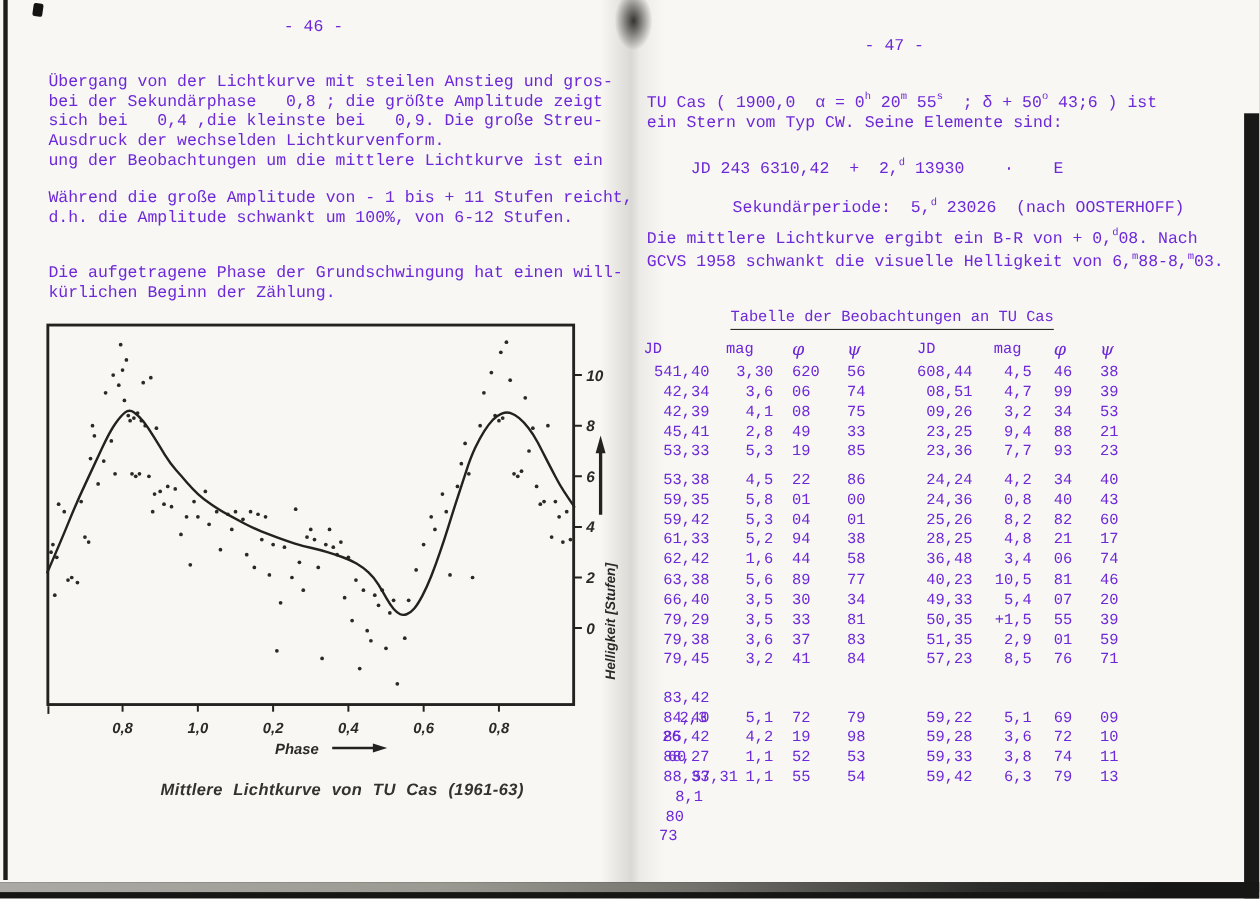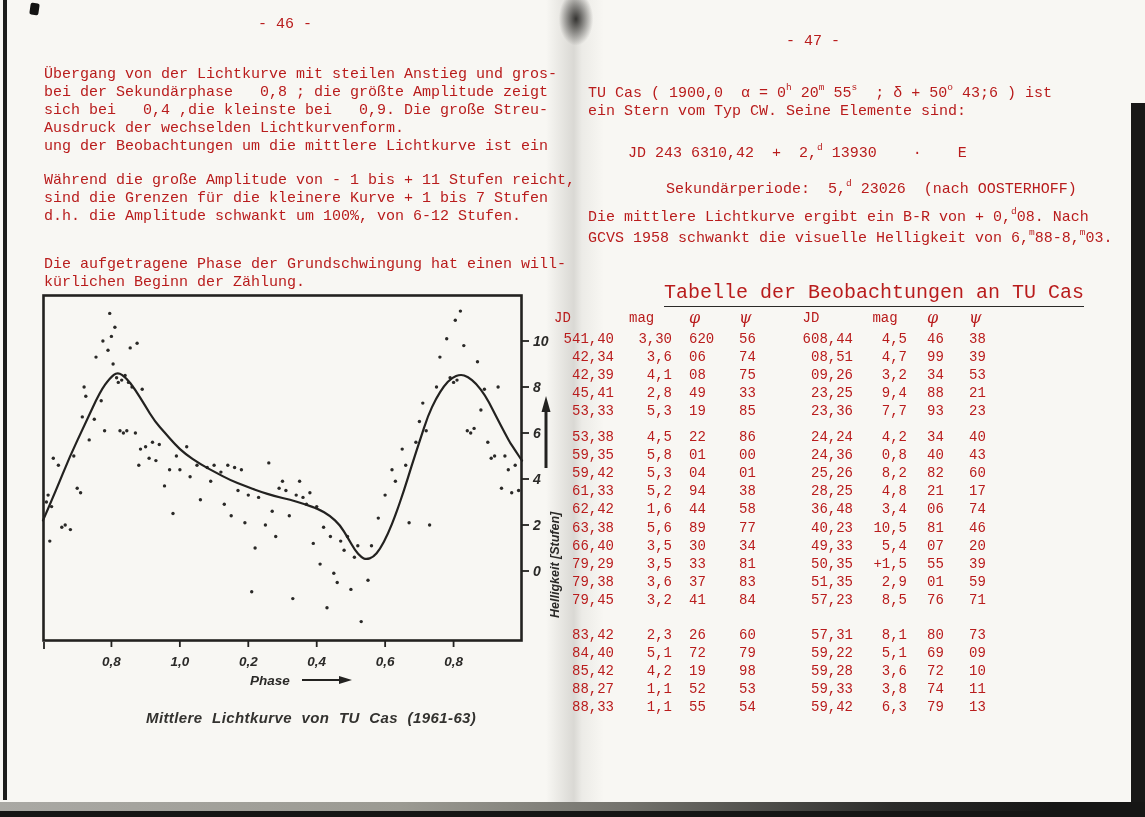--- a/index.html
+++ b/index.html
@@ -1,57 +1,57 @@
 <!DOCTYPE html>
 <html><head>
 <meta charset="utf-8">
 <style>
   html,body{margin:0;padding:0;background:#cfcecb;}
   .scan{
     position:relative;width:1145px;height:817px;overflow:hidden;
     background:#f8f7f3;
     font-family:"Liberation Mono","DejaVu Sans Mono",monospace;
-    color:#b91c1c;
+    color:#6d28d9;
   }
   
   .left-edge-line{position:absolute;left:3px;top:0;width:4px;height:800px;background:#1d1d1b;}
   .corner-blob{position:absolute;left:30px;top:3px;width:9px;height:12px;background:#141413;border-radius:2px;transform:rotate(8deg);}
   .gutter-shadow{position:absolute;left:546px;top:0;width:58px;height:817px;
     background:linear-gradient(90deg,rgba(0,0,0,0) 0%,rgba(96,94,88,.20) 48%,rgba(96,94,88,.08) 62%,rgba(0,0,0,0) 100%);}
   .gutter-smudge{position:absolute;left:552px;top:-18px;width:48px;height:74px;
     background:radial-gradient(closest-side,rgba(35,34,32,.9),rgba(35,34,32,0) 72%);}
   .right-edge-bar{position:absolute;left:1131px;top:103px;width:14px;height:714px;background:#181817;}
   .bottom-black{position:absolute;left:0;top:802px;width:1145px;height:15px;background:#161615;}
   .bottom-gray{position:absolute;left:0;top:802px;width:1145px;height:9px;
     background:linear-gradient(90deg,#aaa9a4 0%,#9b9a92 35%,#73726c 55%,#2c2c2a 78%,#161615 92%);}
   
   .pagenum{position:absolute;font-size:15px;white-space:pre;}
   .para{position:absolute;left:44px;width:540px;}
   .tline{white-space:pre;font-size:15px;line-height:18px;}
   .iline{position:absolute;white-space:pre;font-size:15px;line-height:18px;}
   .iline sup{font-size:9.5px;position:relative;top:-1px;vertical-align:super;}
   
-  .table-title{position:absolute;left:664px;top:281px;font-size:20px;white-space:pre;
+  .table-title{position:absolute;left:664px;top:281px;font-size:14px;white-space:pre;
     border-bottom:1.6px solid #2b2a28;padding-bottom:2px;}
-  .obs-table{position:absolute;left:554px;top:307px;font-size:14px;}
+  .obs-table{position:absolute;left:585px;top:307px;font-size:14px;}
   .trow{display:flex;height:18px;line-height:18px;}
   .trow span{display:block;white-space:pre;}
   .c1{width:60px;text-align:right;}
   .c2{width:43px;text-align:right;margin-left:15px;}
   .c3{width:28px;text-align:left;margin-left:17px;}
   .c4{width:28px;text-align:left;margin-left:22px;}
   .c5{width:84px;text-align:right;margin-left:2px;}
   .c6{width:44px;text-align:right;margin-left:10px;}
   .c7{width:28px;text-align:left;margin-left:20px;}
   .c8{width:30px;text-align:left;margin-left:14px;}
   .hrow{height:22px;line-height:22px;margin-bottom:1px;}
   .hrow .c1,.hrow .c2,.hrow .c3,.hrow .c4,.hrow .c7,.hrow .c8{text-align:left;}
   .hrow .c5,.hrow .c6{text-align:center;}
   .greek{font-family:"DejaVu Serif",serif;font-style:italic;font-size:16px;}
-  .gap1{margin-top:8px;} .gap2{margin-top:1px;} .gap3{margin-top:17px;}
+  .gap1{margin-top:8px;} .gap2{margin-top:1px;} .gap3{margin-top:17px;flex-direction:column;}
   
   .fig-svg{position:absolute;left:30px;top:288px;}
   .hand{font-family:"Liberation Sans","DejaVu Sans",sans-serif;font-style:italic;font-weight:700;fill:#2b2a28;}
   .caption{font-family:"Liberation Sans","DejaVu Sans",sans-serif;font-style:italic;font-weight:700;
     letter-spacing:.4px;word-spacing:5px;fill:#33322f;}
 </style>
 </head>
 <body>
 
 <div class="scan">
@@ -69,24 +69,23 @@
 
     <div class="para" style="top:66px;">
         <div class="tline">Übergang von der Lichtkurve mit steilen Anstieg und gros-</div>
         <div class="tline">bei der Sekundärphase   0,8 ; die größte Amplitude zeigt</div>
         <div class="tline">sich bei   0,4 ,die kleinste bei   0,9. Die große Streu-</div>
         <div class="tline">Ausdruck der wechselden Lichtkurvenform.</div>
         <div class="tline">ung der Beobachtungen um die mittlere Lichtkurve ist ein</div>
       </div>
     <div class="para" style="top:172px;">
         <div class="tline">Während die große Amplitude von - 1 bis + 11 Stufen reicht,</div>
-        <div class="tline">sind die Grenzen für die kleinere Kurve + 1 bis 7 Stufen</div>
         <div class="tline">d.h. die Amplitude schwankt um 100%, von 6-12 Stufen.</div>
       </div>
-    <div class="para" style="top:240px;margin-top:16px;">
+    <div class="para" style="top:240px;">
         <div class="tline">Die aufgetragene Phase der Grundschwingung hat einen will-</div>
         <div class="tline">kürlichen Beginn der Zählung.</div>
       </div>
 
     <svg id="figure-svg" class="fig-svg" width="545" height="465" viewBox="30 288 545 465">
       <rect x="43.5" y="295.5" width="478" height="345" fill="none" stroke="#232220" stroke-width="2.6"></rect>
       <g id="fig-ticks">
           <line x1="111.42857142857144" y1="640" x2="111.42857142857144" y2="647" stroke="#232220" stroke-width="1.8"></line>
           <text x="111.42857142857144" y="666" text-anchor="middle" font-size="13.5" class="hand">0,8</text>
           <line x1="179.8571428571429" y1="640" x2="179.8571428571429" y2="647" stroke="#232220" stroke-width="1.8"></line>

